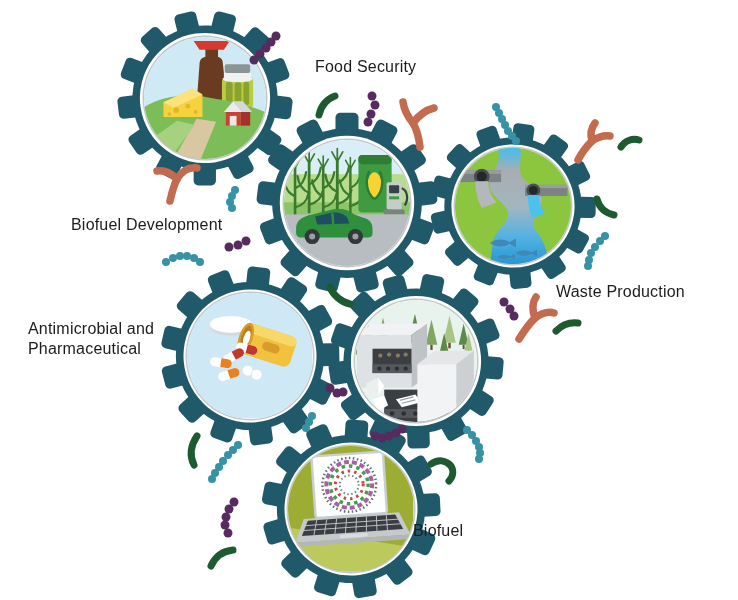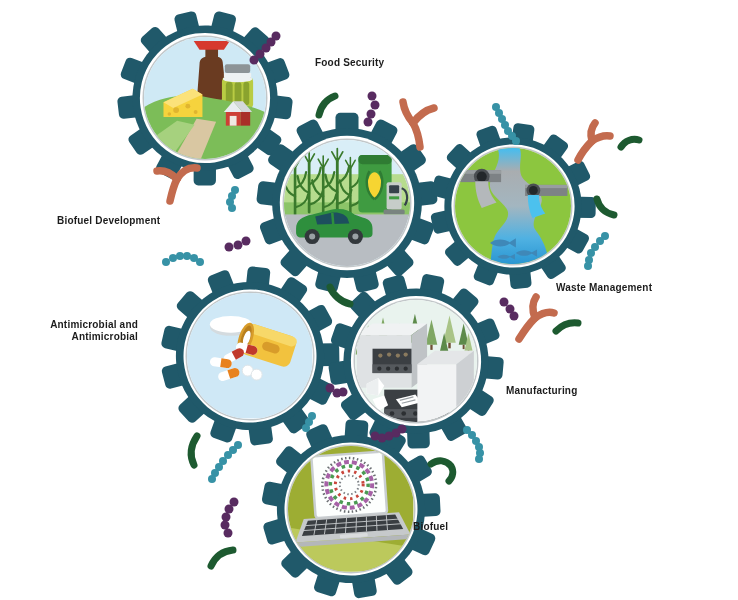--- a/index.html
+++ b/index.html
@@ -18,21 +18,21 @@
     box-shadow:0 0 0 1.5px #c2c7c9;
     background:#fff;
   }
   .illus{width:100%;height:100%;display:block;}
   .microbes{position:absolute;left:0;top:0;z-index:5;pointer-events:none;}
   .m-teal circle{fill:var(--microbe-teal,#3792a6);}
   .m-purple circle{fill:var(--microbe-purple,#582b60);}
   .rod path{stroke:var(--microbe-green,#1d5a30);stroke-width:7;fill:none;stroke-linecap:round;}
   .branch path{stroke:var(--microbe-orange,#c36b4e);stroke-width:7.5;fill:none;stroke-linecap:round;}
   .label{
-    position:absolute;font-size:10px;font-weight:700;letter-spacing:.2px;
+    position:absolute;font-size:16px;font-weight:400;letter-spacing:.2px;
     color:var(--label-text,#1c1c1c);line-height:1.23;white-space:nowrap;z-index:6;
   }
   .label.multiline{white-space:normal;}
 </style>
 </head>
 <body>
 
 <div class="canvas">
 
   <div class="gear" style="left:112px;top:5px;width:186px;height:186px">
@@ -401,27 +401,26 @@
             <path d="M28,72 L24,87 M38,72 L34.6,87 M48,72 L45.2,87 M58,72 L55.8,87 M68,72 L66.4,87 M78,72 L77,87 M88,72 L87.6,87 M98,72 L98.2,87"></path>
           </g>
           <rect x="50" y="88.5" width="28" height="3.5" rx="1.2" fill="#dadcdd"></rect>
           <rect x="4" y="93" width="118" height="4.5" rx="2.2" fill="#b4b7ba"></rect>
         </g>
       </svg>
     </div>
   </div>
 
   <div class="label" style="left:315px;top:57px">Food Security</div>
-  <div class="label" style="left:57px;top:215px">Biofuel Development</div>
-  <div class="label" style="left:556px;top:282px">Waste Management</div>
-  <div class="label multiline" style="left:2px;top:319px;width:136px;text-align:right">
+  <div class="label" style="left:71px;top:215px">Biofuel Development</div>
+  <div class="label" style="left:556px;top:282px">Waste Production</div>
+  <div class="label multiline" style="left:28px;top:319px;width:136px;text-align:left">
     <div>Antimicrobial and</div>
-    <div>Antimicrobial</div>
-  </div>
-  <div class="label" style="left:506px;top:385px">Manufacturing</div>
+    <div>Pharmaceutical</div>
+  </div>
   <div class="label" style="left:413px;top:521px">Biofuel</div>
 
   <svg class="microbes" width="738" height="600" viewBox="0 0 738 600">
 
     <g class="m-purple">
       <circle cx="254" cy="60" r="4.5"></circle>
         <circle cx="260" cy="54" r="4.5"></circle>
         <circle cx="266" cy="48" r="4.5"></circle>
         <circle cx="271" cy="42" r="4.5"></circle>
         <circle cx="276" cy="36" r="4.5"></circle>

